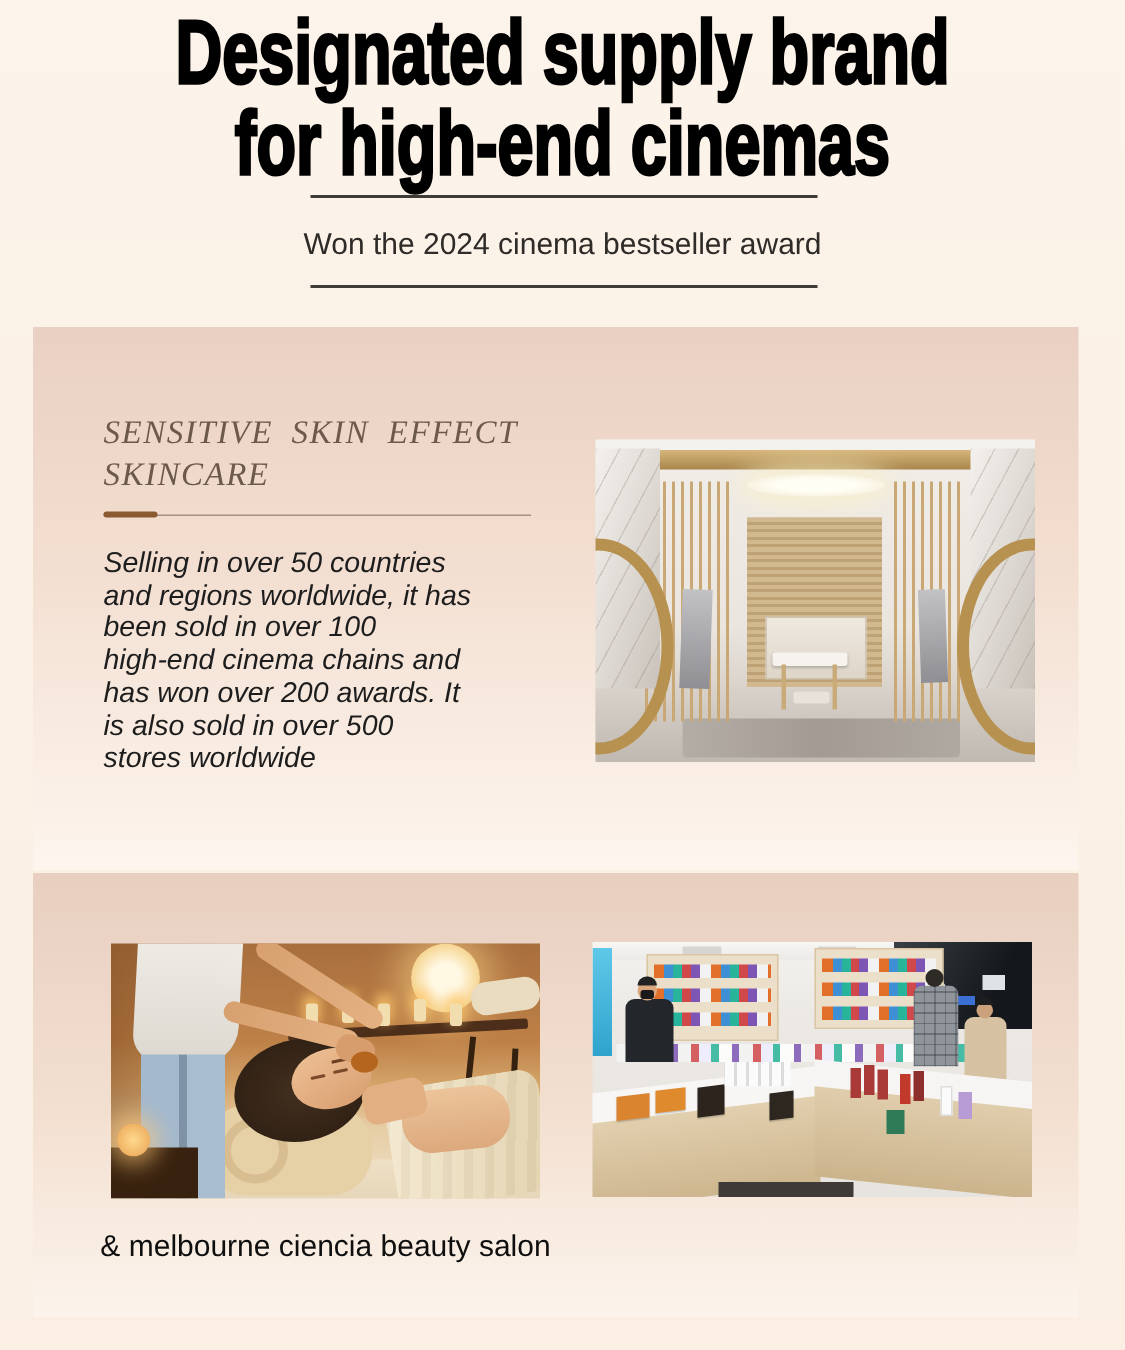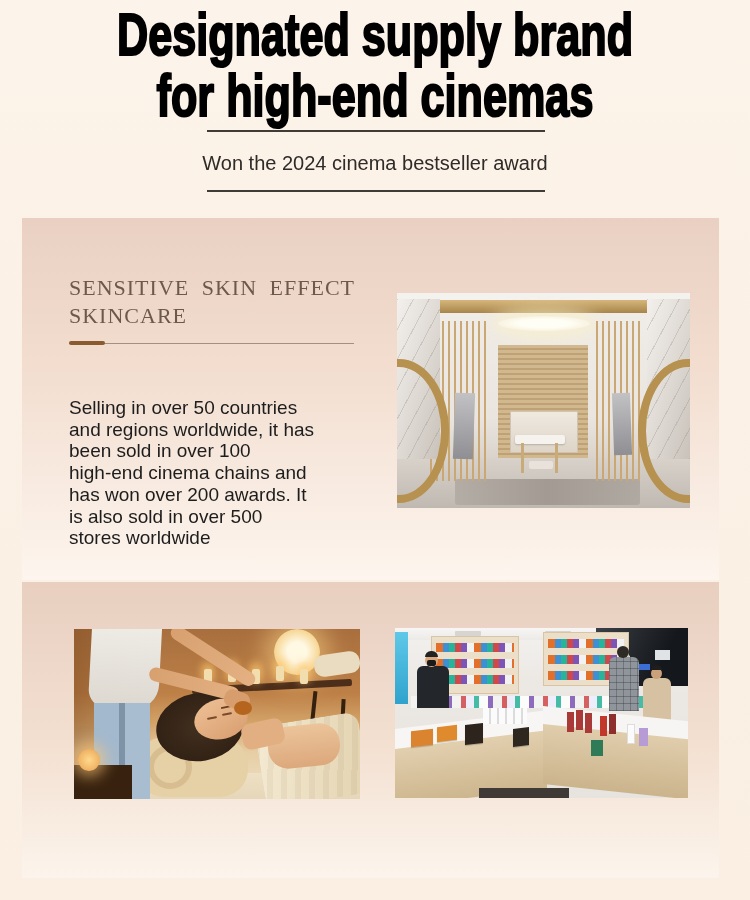--- a/index.html
+++ b/index.html
@@ -11,28 +11,28 @@
   
   .title{left:0;top:4px;width:750px;text-align:center;color:#000;
          font-weight:700;font-size:60px;line-height:61px;white-space:pre-line;
          letter-spacing:0px;transform:scaleX(0.72);transform-origin:50% 0;
          -webkit-text-stroke:2.2px #000;}
   .rule{height:2px;background:#3f3c38;}
   .subtitle{left:0;top:152px;width:750px;text-align:center;font-size:20px;color:#2e2b28;}
 
   
   .card{left:22px;width:697px;overflow:hidden;}
-  .card1{top:218px;height:362px;background:linear-gradient(180deg,#e9d0c2 0%,#f2ddcf 40%,#fdf5ee 100%);}
+  .card1{top:218px;height:362px;background:linear-gradient(180deg,#e9d0c2 0%,#f2ddcf 40%,#fdf5ee 100%);font-style:italic;}
   .card2{top:582px;height:296px;background:linear-gradient(180deg,#e8cfc0 0%,#f3e0d1 55%,#fcf4ec 100%);}
 
   .sec-heading{left:47px;top:56px;font-family:"Liberation Serif",serif;font-size:22px;
                line-height:28px;color:#6d594b;letter-spacing:1px;word-spacing:6px;white-space:pre-line;}
   .divider-line{left:47px;top:125px;width:285px;height:1px;background:#a5907f;}
   .divider-accent{left:47px;top:123px;width:36px;height:4px;background:#8a5a31;border-radius:2px;}
-  .sec-body{left:47px;top:147px;width:270px;font-size:19px;line-height:21.7px;color:#1d1d1d;white-space:pre-line;margin-top:32px;}
+  .sec-body{left:47px;top:147px;width:270px;font-size:19px;line-height:21.7px;color:#1d1d1d;white-space:pre-line;}
 
   .caption{text-align:center;color:#0f0f0f;font-size:20px;line-height:23px;white-space:pre-line;}
 
   
   .bq{left:375px;top:75px;width:293px;height:215px;overflow:hidden;
       background:linear-gradient(180deg,#f1ede8 0%,#eae5df 58%,#dcd6cf 74%,#ccc5bd 88%,#d2ccc4 100%);}
   .bq-marble-top{left:0;top:0;width:293px;height:8px;background:#f4f2ef;}
   .bq-beam{left:34px;top:7px;right:34px;height:13px;background:linear-gradient(180deg,#d6b67c,#a8854a);}
   .bq-light{left:50%;margin-left:-46px;top:23px;width:92px;height:15px;border-radius:50%;
             background:radial-gradient(#fffef4 40%,#f1e8cf);box-shadow:0 0 16px 6px rgba(250,240,200,.8);}
@@ -234,20 +234,21 @@
       <div class="abs spa-brow"></div>
       <div class="abs spa-shirt"></div>
       <div class="abs spa-jeans"></div>
       <div class="abs spa-arm spa-arm1"></div>
       <div class="abs spa-arm spa-arm2"></div>
       <div class="abs spa-hand"></div>
       <div class="abs spa-sponge"></div>
       <div class="abs spa-darkbox"></div>
       <div class="abs spa-candleglow"></div>
     </div>
+    <div class="abs caption" style="left:10px;top:238px;width:370px;">&amp; melbourne ciencia beauty salon</div>
 
     <div class="abs ph">
       <div class="abs ph-ceiling"></div>
       <div class="abs ph-vent ph-v1"></div>
       <div class="abs ph-vent ph-v2"></div>
       <div class="abs ph-vent ph-v3"></div>
       <div class="abs ph-dark"></div>
       <div class="abs ph-glyphA"></div>
       <div class="abs ph-glyphB"></div>
       <div class="abs ph-glyphC"></div>

